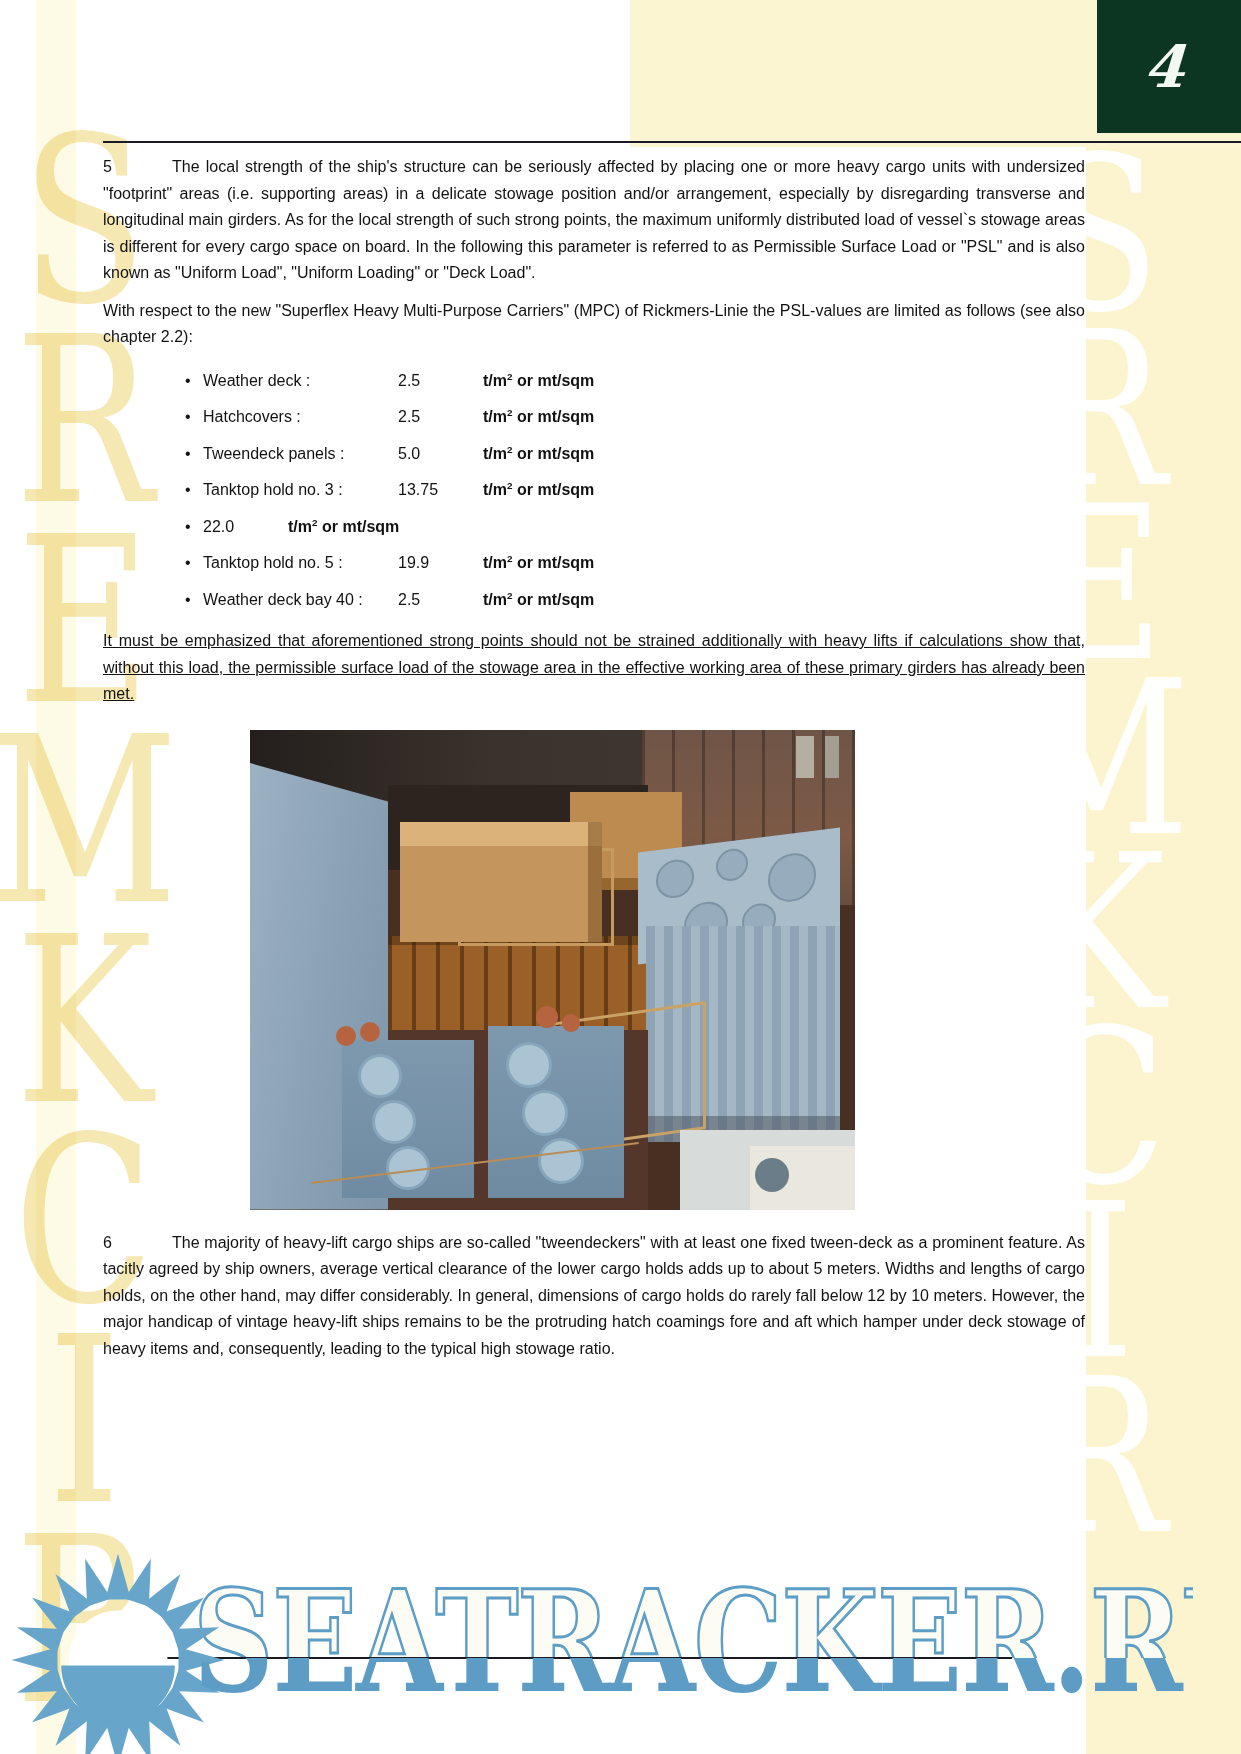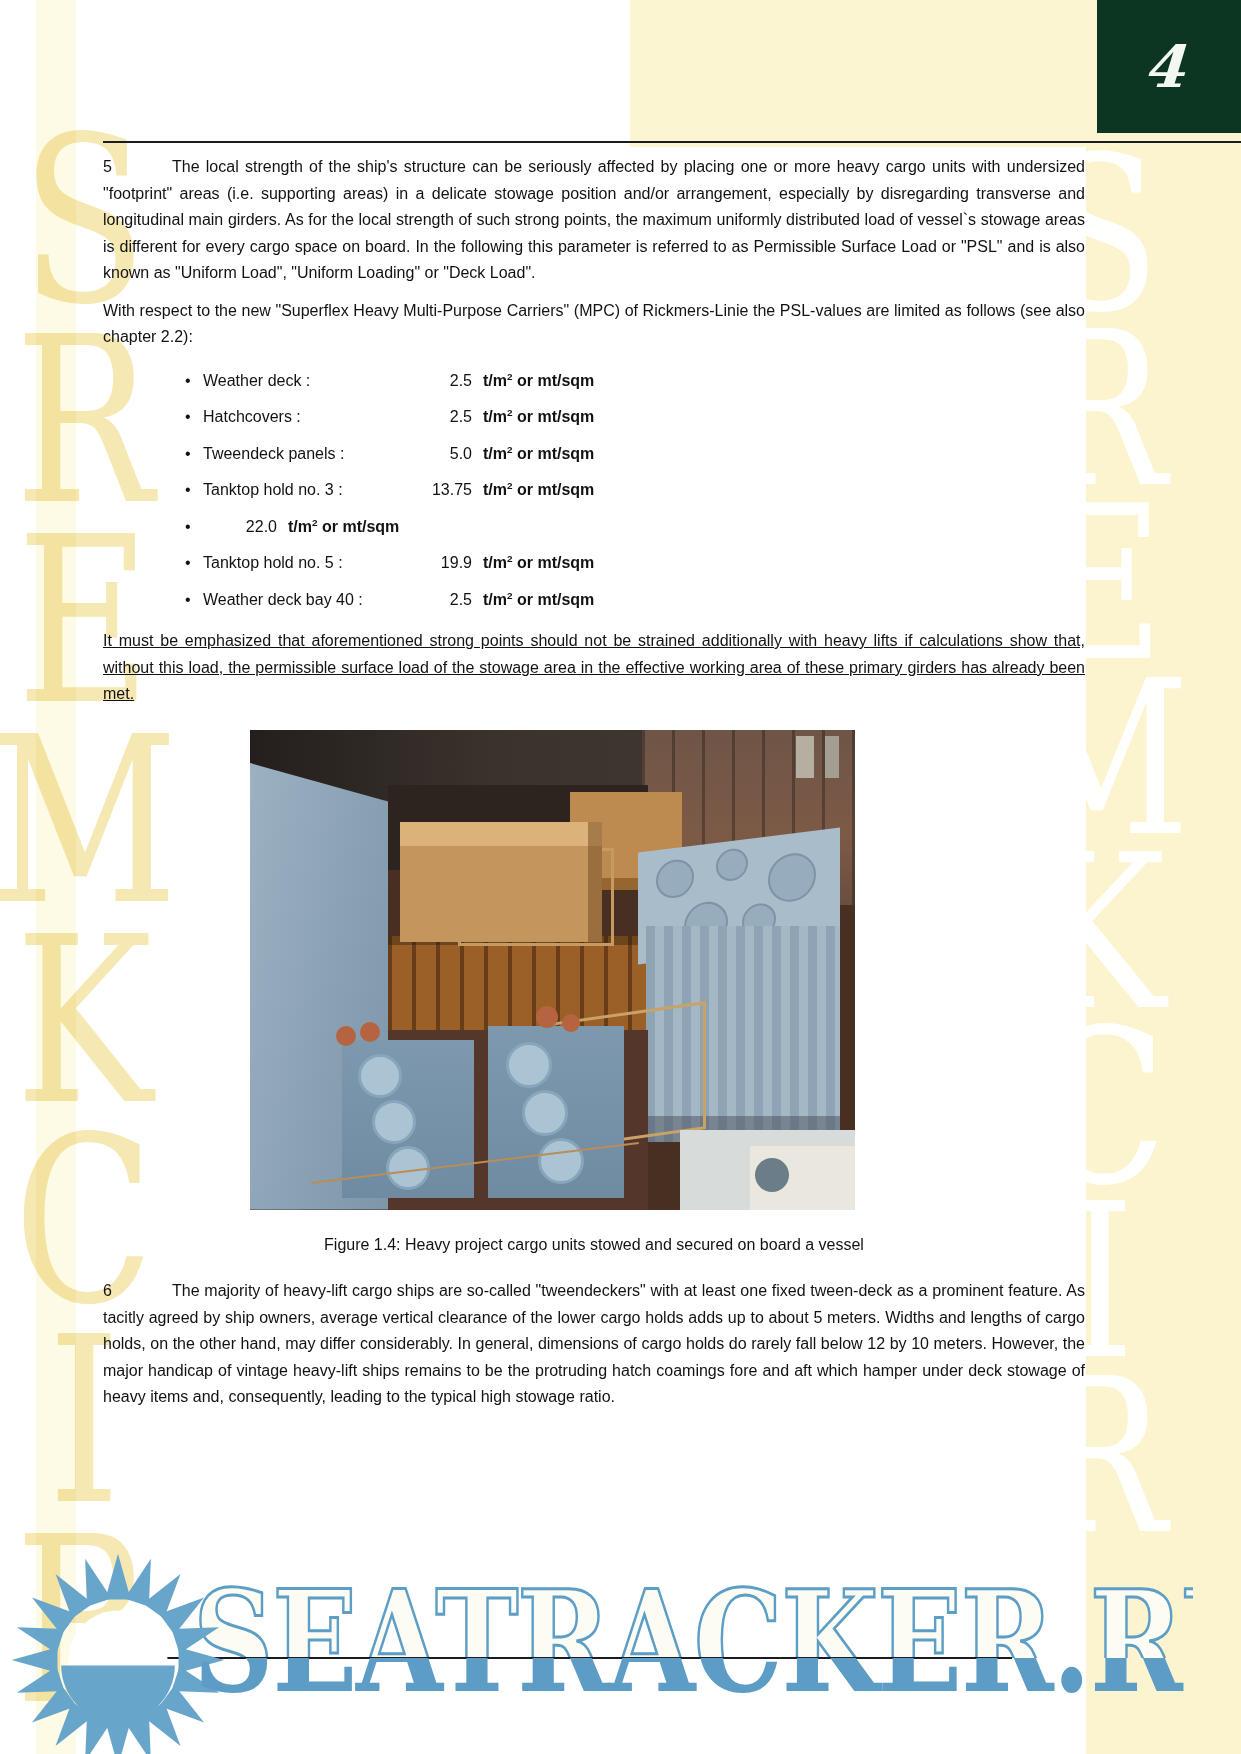--- a/index.html
+++ b/index.html
@@ -37,21 +37,21 @@
   .pnum{display:inline-block;width:69px;}
   .pwith{margin-top:11px;}
   .pit{margin-top:9px;text-decoration:underline;}
   .p6{margin-top:20px;}
 
   
   .psl{margin-top:13px;}
   .psl-row{display:flex;align-items:baseline;height:36.5px;}
   .psl-bullet{display:inline-block;width:18px;padding-left:82px;}
   .psl-label{display:inline-block;width:195px;}
-  .psl-value{display:inline-block;width:74px;text-align:right;}
+  .psl-value{display:inline-block;width:74px;}
   .psl-unit{margin-left:11px;font-weight:bold;}
   .psl-unit sup{font-size:0.62em;}
 
   
   .figure-photo{position:relative;width:605px;height:480px;margin:22px 0 0 147px;background:#472F22;overflow:hidden;}
   .ph{position:absolute;}
   .ph-top{left:0;top:0;width:605px;height:70px;background:linear-gradient(90deg,#241F1D,#3A322C 40%,#453A32);}
   .ph-rustwall{left:392px;top:0;width:213px;height:175px;
       background:linear-gradient(180deg,#6F5547,#7C5A46 60%,#6B4E3E),
       repeating-linear-gradient(90deg,rgba(0,0,0,.28) 0 3px,rgba(0,0,0,0) 3px 30px);background-blend-mode:multiply;}
@@ -221,21 +221,20 @@
         <div class="ph-flange" style="left:50px;top:112px;width:40px;height:40px;"></div>
         <div class="ph-cap" style="left:48px;top:-20px;width:22px;height:22px;"></div>
         <div class="ph-cap" style="left:74px;top:-12px;width:18px;height:18px;"></div>
       </div>
       <div class="ph ph-rope"></div>
       <div class="ph ph-bright"></div>
       <div class="ph ph-whitecorner"></div>
       <div class="ph ph-darkdisc"></div>
     </div>
 
-    <p class="para caption">Figure 1.4: Heavy project cargo units stowed and secured on board a vessel</p>
 
     <p class="para p6"><span class="pnum">6</span><span>The majority of heavy-lift cargo ships are so-called "tweendeckers" with at least one fixed tween-deck as a prominent feature. As tacitly agreed by ship owners, average vertical clearance of the lower cargo holds adds up to about 5 meters. Widths and lengths of cargo holds, on the other hand, may differ considerably. In general, dimensions of cargo holds do rarely fall below 12 by 10 meters. However, the major handicap of vintage heavy-lift ships remains to be the protruding hatch coamings fore and aft which hamper under deck stowage of heavy items and, consequently, leading to the typical high stowage ratio.</span></p>
   </div>
 
   <div class="seatext topHalf">SEATRACKER.RU</div>
   <div class="rule-bottom"></div>
   <svg class="sun" viewBox="0 0 120 120">
     <g fill="#67A5CB" id="rays">
         <polygon points="60,2 53,27 67,27" transform="rotate(0 60 60)"></polygon>
         <polygon points="60,2 53,27 67,27" transform="rotate(18 60 60)"></polygon>

